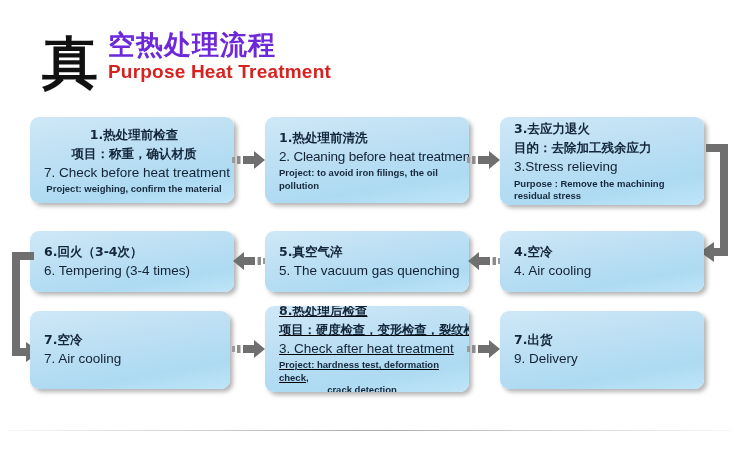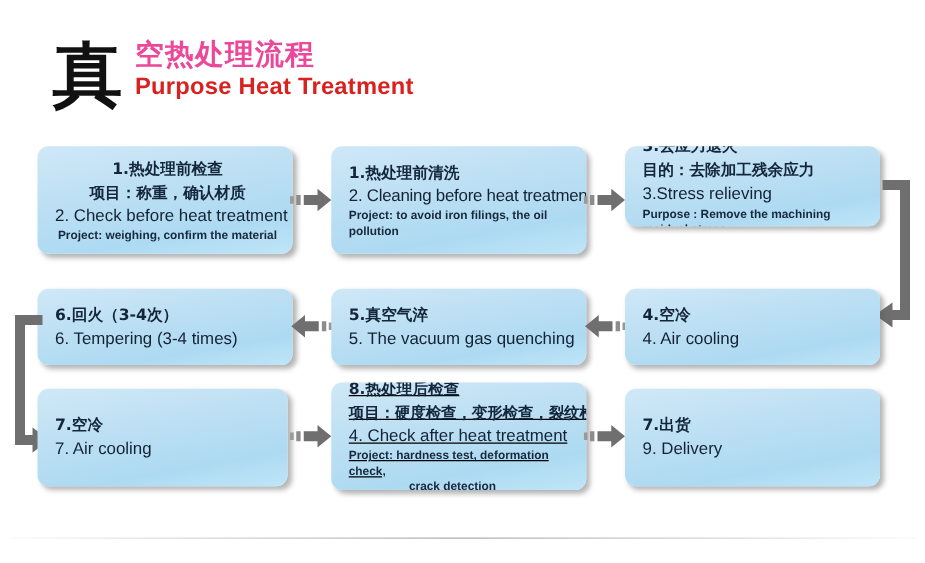--- a/index.html
+++ b/index.html
@@ -39,23 +39,23 @@
     top: 4px;
   }
   #title-block {
     display: flex;
     flex-direction: column;
     justify-content: flex-end;
     padding-bottom: 2px;
   }
   #title-cn {
     font-family: "DejaVu Sans", "Liberation Sans", sans-serif;
-    font-size: 23px;
+    font-size: 27px;
     font-weight: 700;
-    color: #ec4899;
+    color: #6d28d9;
     letter-spacing: 1px;
     line-height: 1.12;
     white-space: nowrap;
   }
   #title-en {
     font-family: "Liberation Sans", sans-serif;
     font-size: 19px;
     font-weight: 600;
     color: #d7221f;
     letter-spacing: 0.2px;
@@ -108,21 +108,21 @@
     font-weight: 600;
     color: #16283c;
     line-height: 1.32;
   }
   .line-sub.center { text-align: center; padding-right: 14px; }
   .tight { letter-spacing: -0.2px; }
 
   
   #box1 { left: 30px;  top: 117px; width: 204px; height: 86px; text-align: center; }
   #box2 { left: 265px; top: 117px; width: 204px; height: 86px; }
-  #box3 { left: 500px; top: 117px; width: 204px; height: 64px; }
+  #box3 { left: 500px; top: 117px; width: 204px; height: 88px; }
   
   #box6 { left: 30px;  top: 231px; width: 204px; height: 61px; }
   #box5 { left: 265px; top: 231px; width: 204px; height: 61px; }
   #box4 { left: 500px; top: 231px; width: 204px; height: 61px; }
   
   #box7 { left: 30px;  top: 311px; width: 200px; height: 78px; }
   #box8 { left: 265px; top: 306px; width: 204px; height: 86px; text-decoration: underline; }
   #box9 { left: 500px; top: 311px; width: 204px; height: 78px; }
 
   
@@ -157,21 +157,21 @@
     <div id="logo-char">真</div>
     <div id="title-block">
       <div id="title-cn">空热处理流程</div>
       <div id="title-en">Purpose Heat Treatment</div>
     </div>
   </div>
 
   <div class="box" id="box1">
     <div class="line-cn">1.热处理前检查</div>
     <div class="line-cn">项目：称重，确认材质</div>
-    <div class="line-en">2. Check before heat treatment</div>
+    <div class="line-en">7. Check before heat treatment</div>
     <div class="line-sub">Project: weighing, confirm the material</div>
   </div>
 
   <div class="harrow" id="arrow1">
     <svg viewBox="0 0 34 22" xmlns="http://www.w3.org/2000/svg">
       <rect x="0" y="8" width="3" height="6" fill="#9a9a9a"></rect>
       <rect x="5" y="7" width="3.5" height="8" fill="#8c8c8c"></rect>
       <path d="M11 7 H22 V2 L33 11 L22 20 V15 H11 Z" fill="#6f6f6f"></path>
     </svg>
   </div>
@@ -249,21 +249,21 @@
     <svg viewBox="0 0 34 22" xmlns="http://www.w3.org/2000/svg">
       <rect x="0" y="8" width="3" height="6" fill="#9a9a9a"></rect>
       <rect x="5" y="7" width="3.5" height="8" fill="#8c8c8c"></rect>
       <path d="M11 7 H22 V2 L33 11 L22 20 V15 H11 Z" fill="#6f6f6f"></path>
     </svg>
   </div>
 
   <div class="box" id="box8">
     <div class="line-cn">8.热处理后检查</div>
     <div class="line-cn tight">项目：硬度检查，变形检查，裂纹检查</div>
-    <div class="line-en">4. Check after heat treatment</div>
+    <div class="line-en">3. Check after heat treatment</div>
     <div class="line-sub">Project: hardness test, deformation check,</div>
     <div class="line-sub center">crack detection</div>
   </div>
 
   <div class="harrow" id="arrow9">
     <svg viewBox="0 0 34 22" xmlns="http://www.w3.org/2000/svg">
       <rect x="0" y="8" width="3" height="6" fill="#9a9a9a"></rect>
       <rect x="5" y="7" width="3.5" height="8" fill="#8c8c8c"></rect>
       <path d="M11 7 H22 V2 L33 11 L22 20 V15 H11 Z" fill="#6f6f6f"></path>
     </svg>

